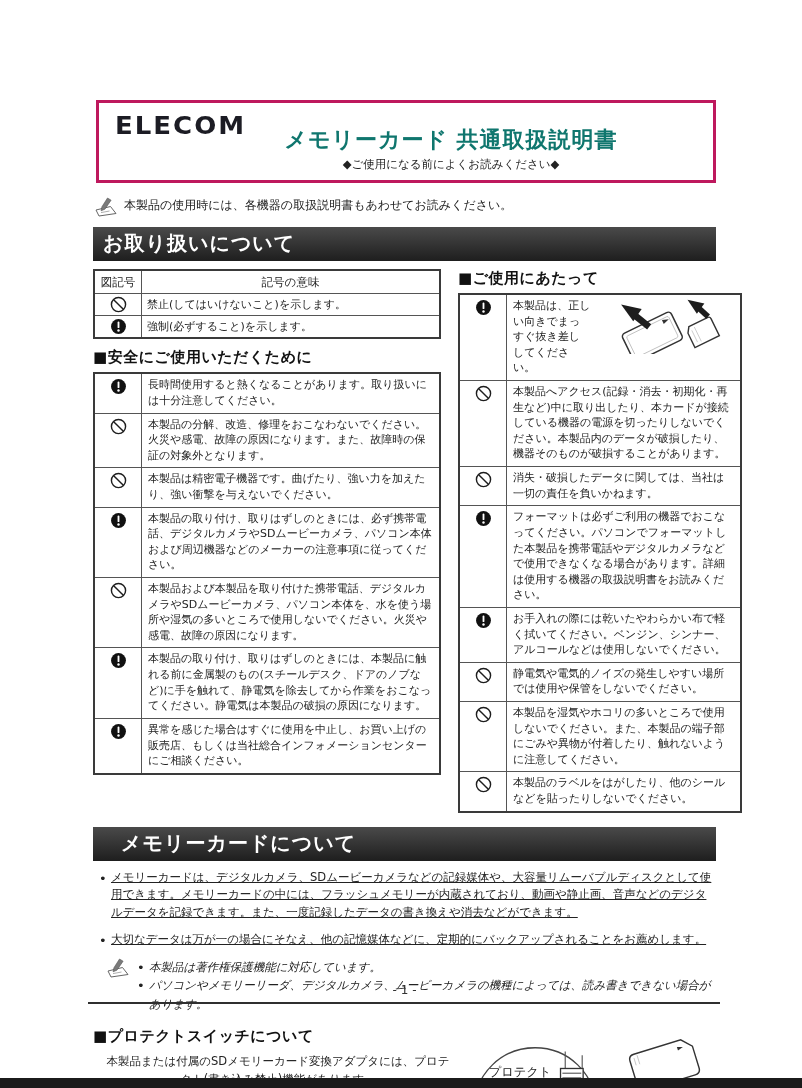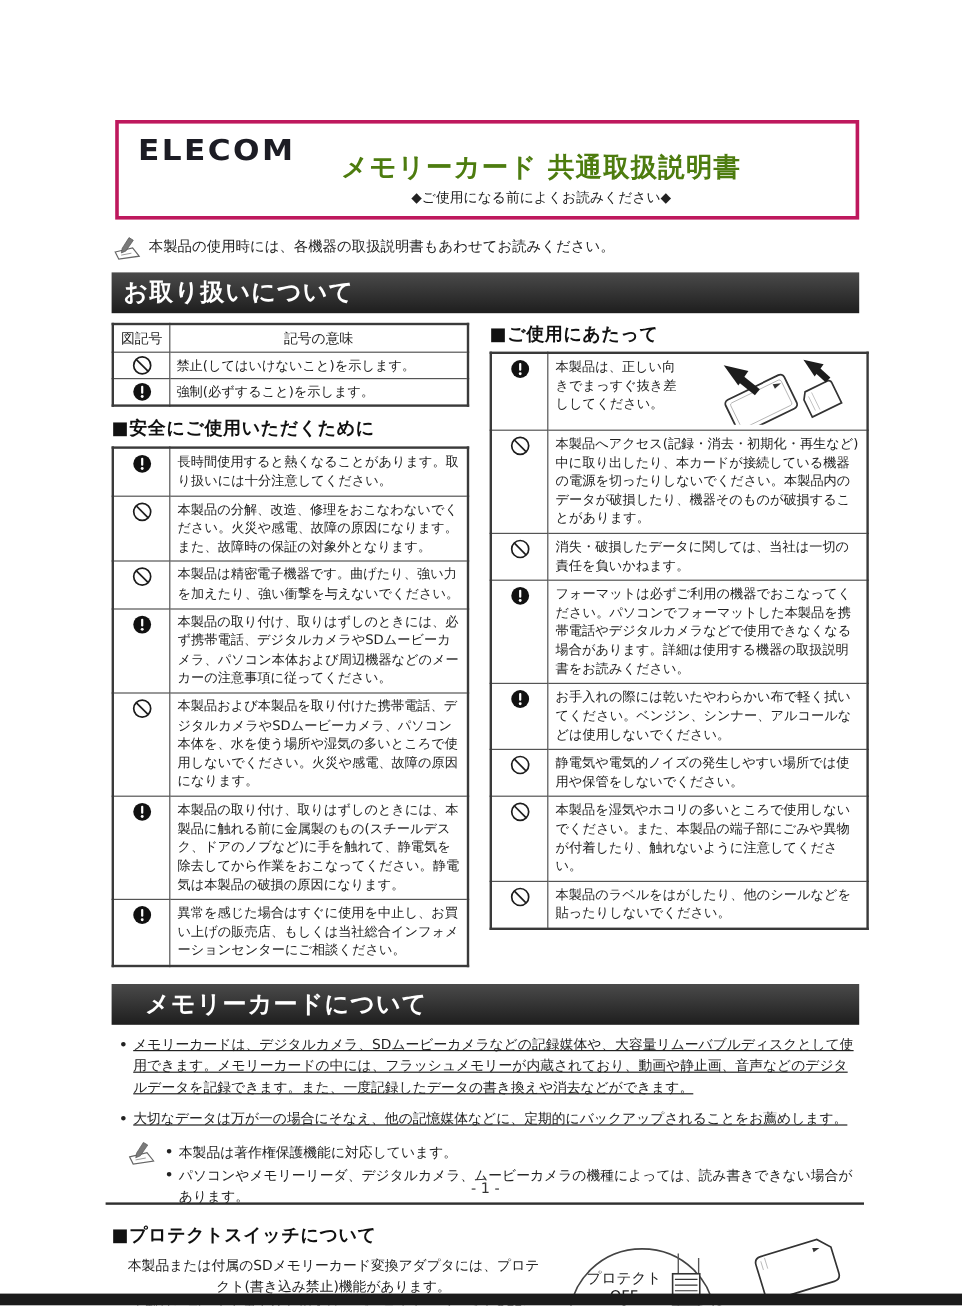--- a/index.html
+++ b/index.html
@@ -6,56 +6,56 @@
   body{
     width:802px;height:1088px;position:relative;overflow:hidden;background:#fff;
     font-family:"DejaVu Sans","Liberation Sans",sans-serif;color:#222;
   }
   .content{position:absolute;left:93px;top:100px;width:623px;}
 
   
   .header-box{border:3px solid #be185d;padding:6px 10px 8px;position:relative;margin-left:3px;}
   .logo{font-weight:900;font-size:26px;letter-spacing:2px;color:#1c1c24;line-height:1;padding:4px 0 0 6px;display:inline-block;transform:scaleY(0.92);}
   .title-wrap{text-align:center;margin-top:-14px;}
-  .doc-title{font-size:22px;font-weight:bold;margin:0 0 2px 90px;letter-spacing:1px;color:#4d7c0f;}
+  .doc-title{font-size:22px;font-weight:bold;margin:0 0 2px 90px;letter-spacing:1px;color:#0f766e;}
   .doc-subtitle{font-size:11.5px;margin-left:90px;color:#222;}
 
   
   .note-line{display:flex;align-items:flex-start;gap:7px;font-size:12px;margin:14px 0 10px 2px;}
   .memo{flex:0 0 auto;width:22px;height:20px;}
 
   
   .section-bar{background:linear-gradient(180deg,#4a4a4a,#1e1e1e);color:#fff;font-weight:bold;
     font-size:20px;padding:3px 10px 4px;letter-spacing:1px;margin:10px 0 8px;}
 
   
   .columns{display:flex;gap:17px;align-items:flex-start;}
-  .col-left{width:298px;flex:0 0 auto;}
-  .col-right{width:316px;flex:0 0 auto;}
+  .col-left{width:348px;flex:0 0 auto;}
+  .col-right{width:284px;flex:0 0 auto;}
 
   h2.sub{font-size:15px;font-weight:bold;margin:9px 0 5px;letter-spacing:.5px;color:#111;}
   .col-right h2.sub{margin-top:0;}
 
   table.sym,table.warn{width:100%;border-collapse:collapse;border:2px solid #3a3a3a;font-size:11px;line-height:1.42;}
   table.sym th,table.sym td,table.warn td{border:1px solid #555;padding:2px 5px;}
   table.sym th{font-weight:normal;text-align:center;font-size:11.5px;padding:3px 4px;}
   table.sym .ic,table.warn .ic{width:36px;text-align:center;vertical-align:middle;}
   table.warn .ic{vertical-align:top;padding-top:4px;}
   table.warn .tx{text-align:left;vertical-align:top;padding:3px 5px 4px 6px;margin-top:40px;}
   .sym-glyph{display:inline-block;width:17px;height:17px;vertical-align:middle;}
   .sym-glyph svg{display:block;width:100%;height:100%;}
   .cards-illu{float:right;width:142px;height:58px;margin:-2px -2px 0 4px;}
 
   
   .bullets{margin:4px 0 0 6px;padding:0;list-style:none;font-size:11.5px;line-height:1.55;}
   .bullets li{margin:0 0 9px 0;padding-left:12px;position:relative;text-decoration:underline;}
   .bullets li::before{content:"\2022";position:absolute;left:0;top:0;font-size:13px;}
   .note-block{display:flex;gap:8px;margin:4px 0 2px 14px;font-size:11.5px;}
   .note-block ul{margin:0;padding:0;list-style:none;line-height:1.6;}
-  .note-block li{padding-left:12px;position:relative;}
+  .note-block li{padding-left:12px;position:relative;font-style:italic;}
   .note-block li::before{content:"\2022";position:absolute;left:0;top:0;font-size:13px;}
 
   .protect-wrap{display:flex;gap:6px;margin-top:4px;}
   .protect-text{width:372px;flex:0 0 auto;font-size:11.5px;line-height:1.55;}
   .protect-text p{margin:2px 14px 2px 12px;text-align:center;}
   .protect-diagram{flex:1 1 auto;margin-top:-14px;}
 
   
   .page-number{position:absolute;left:93px;width:623px;top:983px;text-align:center;font-size:12px;color:#333;}
   .footer-rule{position:absolute;left:88px;right:82px;top:1002px;height:0;border-top:2px solid #2f2f2f;}

